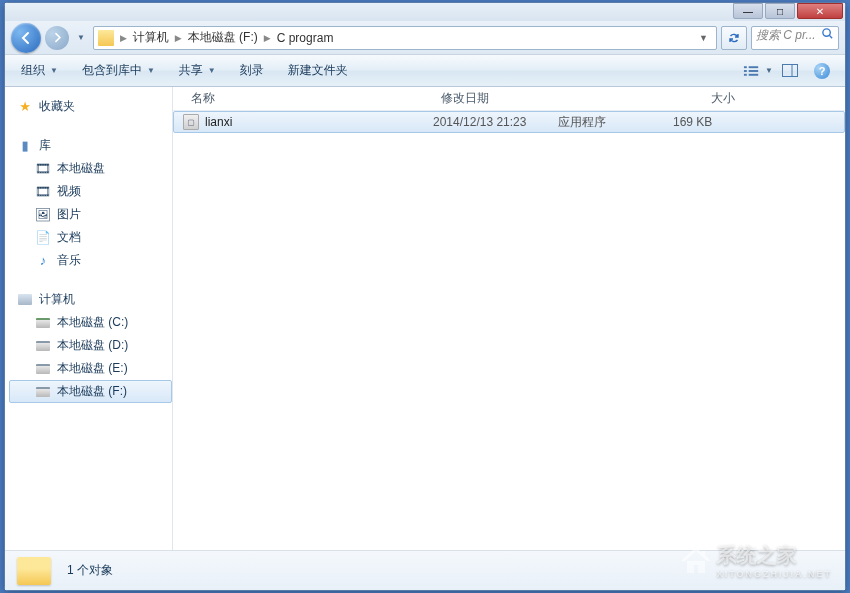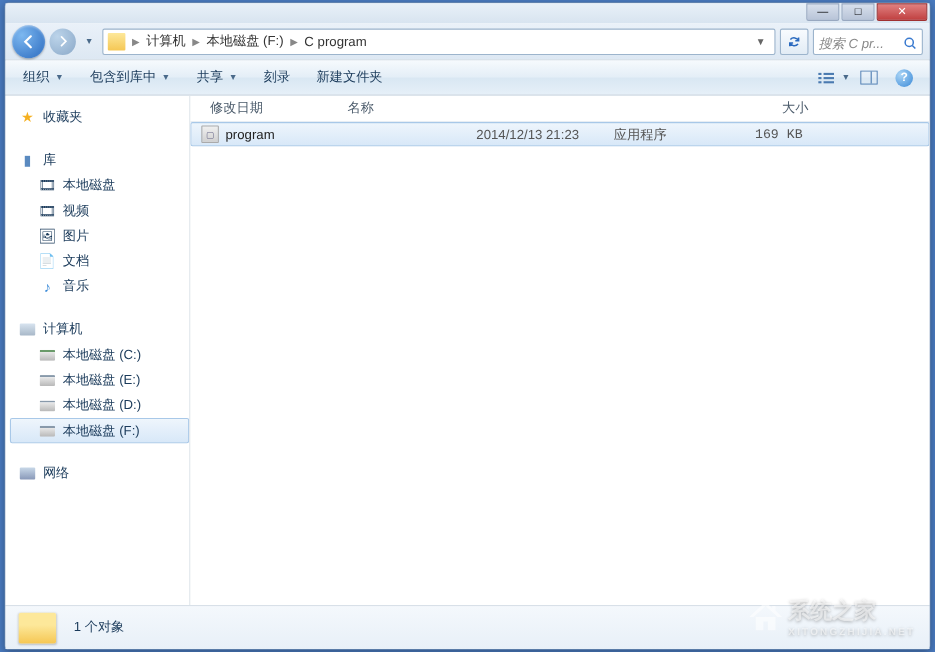--- a/index.html
+++ b/index.html
@@ -18,21 +18,21 @@
 .addressbar-row { height: 34px; display: flex; align-items: center; background: linear-gradient(#eaf1f9, #dde8f3); padding: 4px 6px; gap: 4px; border-bottom: 1px solid #c8d4e0; }
 .nav-back { width: 30px; height: 30px; border-radius: 50%; background: radial-gradient(circle at 30% 30%, #7db8f0, #2a6abf); display: flex; align-items: center; justify-content: center; color: #fff; font-size: 16px; cursor: pointer; box-shadow: inset 0 1px 2px rgba(255,255,255,0.4), 0 1px 2px rgba(0,0,0,0.3); }
 .nav-fwd { width: 24px; height: 24px; border-radius: 50%; background: radial-gradient(circle at 30% 30%, #bcd4ea, #8aa8c8); display: flex; align-items: center; justify-content: center; color: #eef4fa; font-size: 13px; cursor: pointer; }
 .nav-drop { font-size: 8px; color: #4a6a8a; cursor: pointer; padding: 0 4px; }
 .address-box { flex: 1; height: 24px; background: #fff; border: 1px solid #9cb4cc; border-radius: 2px; display: flex; align-items: center; padding: 0 4px; font-size: 12px; }
 .address-icon { width: 16px; height: 16px; background: linear-gradient(#fde89a, #f5c754); border-radius: 1px; margin-right: 4px; }
 .crumb { color: #333; padding: 0 4px; cursor: pointer; }
 .crumb-sep { color: #888; font-size: 9px; padding: 0 2px; }
 .address-drop { margin-left: auto; color: #666; font-size: 9px; padding: 0 4px; cursor: pointer; }
 .refresh-btn { width: 26px; height: 24px; background: linear-gradient(#f8fbfe, #e2ecf5); border: 1px solid #9cb4cc; border-radius: 2px; display: flex; align-items: center; justify-content: center; color: #2a6abf; cursor: pointer; font-size: 13px; }
-.search-box { width: 100px; height: 24px; background: #fff; border: 1px solid #9cb4cc; border-radius: 2px; display: flex; align-items: flex-end; padding: 0 4px; font-size: 12px; color: #888; }
+.search-box { width: 88px; height: 24px; background: #fff; border: 1px solid #9cb4cc; border-radius: 2px; display: flex; align-items: flex-start; padding: 0 4px; font-size: 12px; color: #888; }
 .search-box span:first-child { flex: 1; font-style: italic; overflow: hidden; white-space: nowrap; }
 
 
 .toolbar { height: 32px; background: linear-gradient(#f6fafd, #e4eef7 48%, #d9e7f3 52%, #e6f0f8); border-bottom: 1px solid #b8c8d8; display: flex; align-items: center; padding: 0 8px; font-size: 12px; }
 .tb-item { display: flex; align-items: center; padding: 3px 8px; margin-right: 8px; color: #1a3a5a; cursor: pointer; border-radius: 2px; justify-content: flex-end; }
 .tb-drop { font-size: 8px; margin-left: 5px; color: #4a6a8a; }
 .tb-spacer { flex: 1; }
 .tb-icon-btn { width: 30px; height: 22px; display: flex; align-items: center; justify-content: center; cursor: pointer; margin-left: 2px; border-radius: 2px; }
 .help-circle { width: 16px; height: 16px; border-radius: 50%; background: radial-gradient(circle at 30% 30%, #aad4f5, #3a8ad8); color: #fff; font-size: 11px; font-weight: bold; display: flex; align-items: center; justify-content: center; }
 
@@ -59,21 +59,21 @@
 .col-name { width: 250px; }
 .col-date { width: 125px; }
 .col-type { width: 115px; margin-top: 48px; }
 .col-size { width: 70px; text-align: right; }
 .rows { flex: 1; overflow: auto; }
 .file-row { height: 22px; display: flex; align-items: center; font-size: 12px; color: #222; padding-left: 10px; }
 .file-row.selected { background: linear-gradient(#eef5fc, #d8e8f8); border: 1px solid #a8c8e8; border-radius: 2px; padding-left: 9px; }
 .cell-name { width: 250px; display: flex; align-items: center; }
 .cell-date { width: 125px; color: #555; }
 .cell-type { width: 115px; color: #555; }
-.cell-size { width: 70px; text-align: center; color: #555; font-family: Liberation Mono, monospace; }
+.cell-size { width: 70px; text-align: left; color: #555; }
 .file-icon { width: 16px; height: 16px; margin-right: 6px; background: linear-gradient(#f0f0f0, #d0d0d0); border: 1px solid #aaa; border-radius: 1px; display: flex; align-items: center; justify-content: center; font-size: 8px; color: #668; }
 
 
 .statusbar { height: 40px; border-top: 1px solid #d8e0e8; background: linear-gradient(#f4f8fc, #e8f0f8); display: flex; align-items: center; padding: 2px 12px; font-size: 12px; color: #1a3a5a; }
 .status-folder { width: 34px; height: 28px; background: linear-gradient(#fde89a 40%, #f5c754); border-radius: 2px; margin-right: 16px; box-shadow: 0 1px 2px rgba(0,0,0,0.2); }
 
 .watermark { position: absolute; right: 18px; bottom: 14px; color: rgba(255,255,255,0.55); font-size: 20px; font-weight: bold; display: flex; align-items: center; gap: 6px; pointer-events: none; text-shadow: 0 1px 3px rgba(0,0,0,0.3); }
 .watermark small { display:block; font-size: 9px; letter-spacing: 2px; font-weight: bold; }
 </style>
 </head>
@@ -215,57 +215,49 @@
         <div class="side-row child">
             <span class="s-icon">
               <div class="drive-i drive-c"></div>
             </span>
             <span>本地磁盘 (C:)</span>
           </div>
         <div class="side-row child">
             <span class="s-icon">
               <div class="drive-i"></div>
             </span>
+            <span>本地磁盘 (D:)</span>
+          </div>
+        <div class="side-row child">
+            <span class="s-icon">
+              <div class="drive-i"></div>
+            </span>
             <span>本地磁盘 (E:)</span>
           </div>
-        <div class="side-row child">
+        <div class="side-row child selected">
             <span class="s-icon">
               <div class="drive-i"></div>
             </span>
-            <span>本地磁盘 (D:)</span>
-          </div>
-        <div class="side-row child selected">
-            <span class="s-icon">
-              <div class="drive-i"></div>
-            </span>
             <span>本地磁盘 (F:)</span>
-          </div>
-      </div>
-      <div class="side-group">
-        <div class="side-row">
-            <span class="s-icon">
-              <div class="network-i"></div>
-            </span>
-            <span>网络</span>
           </div>
       </div>
     </div>
 
     <div class="filelist">
       <div class="col-headers">
+        <div class="col-h col-name">名称</div>
         <div class="col-h col-date">修改日期</div>
-        <div class="col-h col-name">名称</div>
         <div class="col-h col-type">类型</div>
         <div class="col-h col-size">大小</div>
       </div>
       <div class="rows">
         <div class="file-row selected">
           <div class="cell-name">
               <div class="file-icon">▢</div>
-              <span>program</span>
+              <span>lianxi</span>
             </div>
           <div class="cell-date">2014/12/13 21:23</div>
           <div class="cell-type">应用程序</div>
           <div class="cell-size">169 KB</div>
         </div>
       </div>
     </div>
 
   </div>
 

